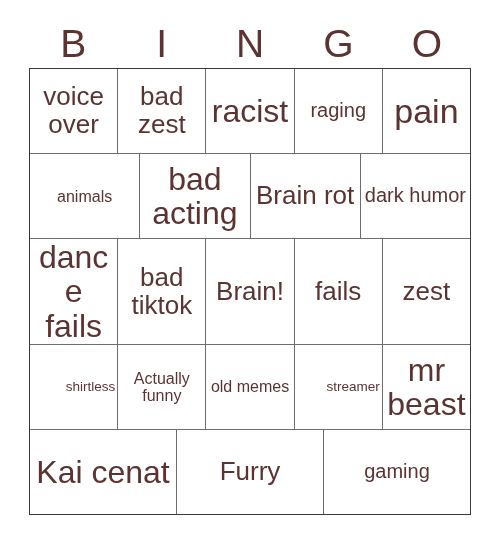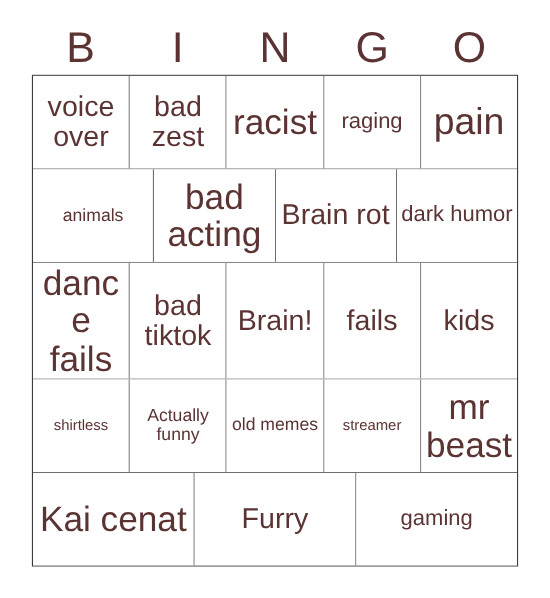--- a/index.html
+++ b/index.html
@@ -96,21 +96,21 @@
     word-wrap: break-word;
     user-select: none;
   }
 
   
   .fs-xl   { font-size: 34px; }
   .fs-lg   { font-size: 26px; }
   .fs-md   { font-size: 32px; }
   .fs-sm   { font-size: 20px; }
   .fs-xs   { font-size: 16px; }
-  .fs-xxs  { font-size: 13.5px; }
+  .fs-xxs  { font-size: 13.5px; text-align: right; }
 </style>
 </head>
 <body>
 
 <div id="bingo-card">
 
   <div class="bingo-header">
     <div class="bingo-header-letter">B</div>
     <div class="bingo-header-letter">I</div>
     <div class="bingo-header-letter">N</div>
@@ -160,21 +160,21 @@
       <div class="bingo-cell">
           <span class="bingo-cell-text fs-lg">bad tiktok</span>
         </div>
       <div class="bingo-cell">
           <span class="bingo-cell-text fs-lg">Brain!</span>
         </div>
       <div class="bingo-cell">
           <span class="bingo-cell-text fs-lg">fails</span>
         </div>
       <div class="bingo-cell">
-          <span class="bingo-cell-text fs-lg">kids</span>
+          <span class="bingo-cell-text fs-lg">zest</span>
         </div>
     </div>
 
     <div class="bingo-row">
       <div class="bingo-cell">
           <span class="bingo-cell-text fs-xxs">shirtless</span>
         </div>
       <div class="bingo-cell">
           <span class="bingo-cell-text fs-xs">Actually funny</span>
         </div>

